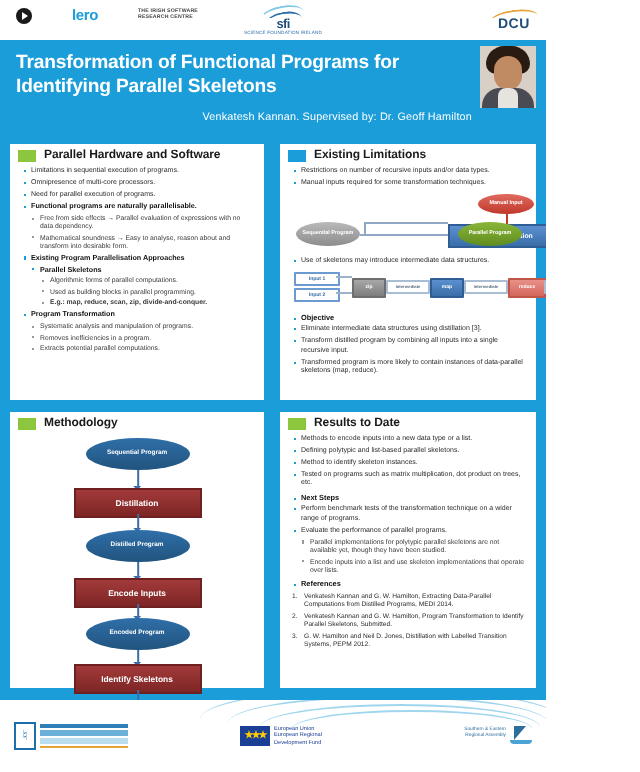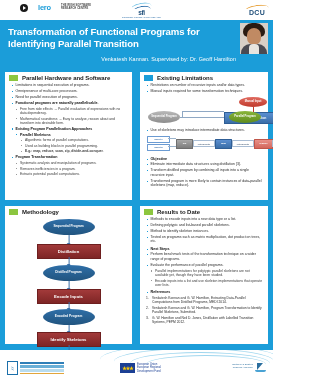--- a/index.html
+++ b/index.html
@@ -6,21 +6,21 @@
   body{
     width:273px;height:386px;overflow:hidden;
     background:#ffffff;
     font-family:"Liberation Sans", sans-serif;
     -webkit-font-smoothing:antialiased;
   }
   .poster{position:relative;width:273px;height:386px;background:#1b9dd9;}
 
   
   .logostrip{position:absolute;left:0;top:0;width:273px;height:20px;background:#ffffff;}
-  .lero{position:absolute;left:20px;top:4px;display:flex;align-items:center;gap:10px;}
+  .lero{position:absolute;left:8px;top:4px;display:flex;align-items:center;gap:20px;}
   .lero-mark{width:8px;height:8px;border-radius:50%;background:#1a1a1a;position:relative;}
   .lero-mark:after{content:"";position:absolute;left:2.6px;top:1.8px;border-left:3px solid #fff;border-top:2px solid transparent;border-bottom:2px solid transparent;}
   .lero-word{font-size:7.5px;font-weight:bold;color:#1b9dd9;letter-spacing:-.2px;line-height:8px;}
   .lero-sub{font-size:2.6px;color:#444;line-height:2.9px;max-width:34px;font-weight:bold;letter-spacing:.1px;}
   .sfi{position:absolute;left:122px;top:2px;text-align:center;}
   .sfi-swoosh{width:20px;height:7px;margin:0 auto;position:relative;overflow:hidden;}
   .sfi-swoosh:before{content:"";position:absolute;left:-2px;top:1px;width:22px;height:9px;border-top:1.6px solid #7fc8e8;border-radius:50%;transform:rotate(-12deg);}
   .sfi-swoosh:after{content:"";position:absolute;left:1px;top:3.5px;width:18px;height:8px;border-top:1.4px solid #2a6ca8;border-radius:50%;transform:rotate(-10deg);}
   .sfi-word{font-size:6.5px;font-weight:bold;color:#1f4e79;line-height:7px;letter-spacing:-.3px;}
   .sfi-tag{font-size:2.3px;color:#2a6ca8;line-height:3px;letter-spacing:.1px;}
@@ -131,21 +131,21 @@
       <div class="sfi-word">sfi</div>
       <div class="sfi-tag">SCIENCE FOUNDATION IRELAND</div>
     </div>
     <div class="dcu">
       <div class="dcu-swoosh"></div>
       <div class="dcu-word">DCU</div>
     </div>
   </div>
 
   <div class="titleband">
-    <div class="ptitle">Transformation of Functional Programs for Identifying Parallel Transition</div>
+    <div class="ptitle">Transformation of Functional Programs for Identifying Parallel Skeletons</div>
     <div class="headshot">
       <div class="hs-hair"></div>
       <div class="hs-face"></div>
       <div class="hs-body"></div>
       <div class="hs-shirt"></div>
     </div>
     <div class="authors">Venkatesh Kannan. Supervised by: Dr. Geoff Hamilton</div>
   </div>
 
   <div class="panel" style="left:5px;top:72px;width:127px;height:128px;">

